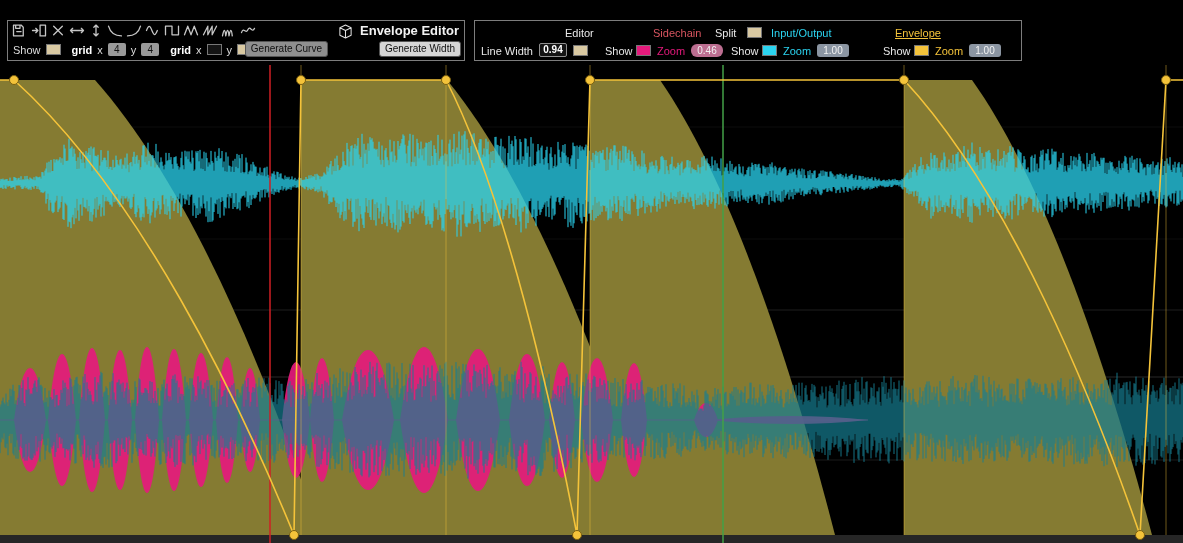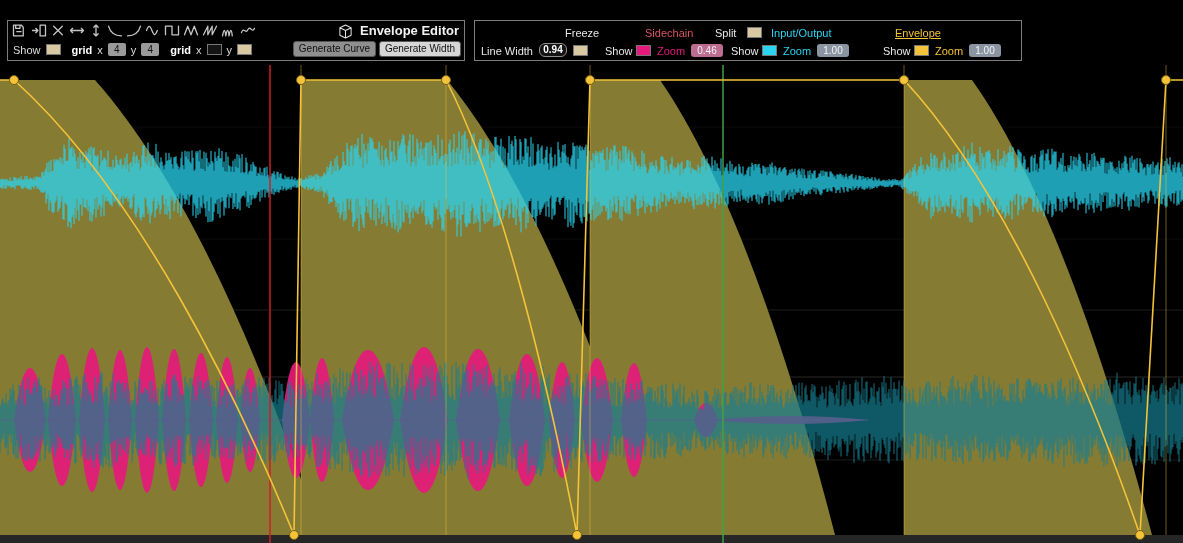--- a/index.html
+++ b/index.html
@@ -20,39 +20,39 @@
   .ee-title{position:absolute;right:5px;top:2px;display:flex;align-items:center;gap:5px;}
   .ee-title .t{font-size:13px;font-weight:bold;color:#f2f2f2;}
   .ctrl-row{position:absolute;left:5px;bottom:4px;display:flex;align-items:center;gap:5px;}
   .lbl{font-size:11px;color:#ddd;}
   .bold{font-weight:bold;color:#fff;}
   .swatch{width:15px;height:11px;border:1px solid #777;display:inline-block;box-sizing:border-box;}
   .numbox{background:#9a9a9a;color:#111;font-size:10px;line-height:13px;height:13px;min-width:14px;text-align:center;border-radius:2px;padding:0 2px;}
   .valbox-dark{background:#141414;color:#fff;border:1px solid #8f8f8f;font-size:10px;font-weight:bold;line-height:12px;height:14px;min-width:28px;text-align:center;border-radius:2px;padding:0 2px;box-sizing:border-box;}
   .zoombox{font-size:10px;line-height:13px;height:13px;min-width:28px;text-align:center;border-radius:3px;padding:0 2px;color:#f2f2f2;display:inline-block;}
   .gen-buttons{position:absolute;right:3px;bottom:3px;display:flex;gap:3px;}
-  .gen{font-size:10px;line-height:14px;padding:0 5px;border-radius:3px;border:1px solid #555;font-family:"Liberation Sans",sans-serif;cursor:default;}
+  .gen{font-size:10px;line-height:14px;padding:0 5px;border-radius:3px;border:1px solid #555;font-family:"Liberation Sans",sans-serif;cursor:default;margin-left:48px;}
   .gen.curve{background:#8f8f8f;color:#101010;}
   .gen.gates{background:#d6d6d6;color:#101010;}
   
   .panel.right span{position:absolute;}
   .rp-scopes{left:10px;top:4px;font-size:13px;font-weight:bold;color:#f0f0f0;margin-top:41px;}
   .rp-freeze{left:90px;top:6px;font-size:11px;color:#e8e8e8;}
-  .rp-sidechain{left:170px;top:6px;font-size:11px;}
+  .rp-sidechain{left:178px;top:6px;font-size:11px;}
   .rp-split{left:240px;top:6px;font-size:11px;color:#e8e8e8;}
   .rp-split-swatch{left:272px;top:6px;}
   .rp-io{left:296px;top:6px;font-size:11px;}
   .rp-env{left:420px;top:6px;font-size:11px;text-decoration:underline;}
   .rp-lw{left:6px;top:24px;font-size:11px;color:#e8e8e8;text-align:center;}
-  .rp-lw-box{left:64px;top:22px;border-radius:6px;}
+  .rp-lw-box{left:64px;top:22px;}
   .rp-lw-swatch{left:98px;top:24px;}
   .rp-sc-show{left:130px;top:24px;font-size:11px;color:#e8e8e8;}
   .rp-sc-swatch{left:161px;top:24px;}
   .rp-sc-zoom{left:182px;top:24px;font-size:11px;}
-  .rp-sc-zoom-box{left:216px;top:23px;}
+  .rp-sc-zoom-box{left:216px;top:23px;border-radius:6px;}
   .rp-io-show{left:256px;top:24px;font-size:11px;color:#e8e8e8;}
   .rp-io-swatch{left:287px;top:24px;}
   .rp-io-zoom{left:308px;top:24px;font-size:11px;}
   .rp-io-zoom-box{left:342px;top:23px;}
   .rp-env-show{left:408px;top:24px;font-size:11px;color:#e8e8e8;}
   .rp-env-swatch{left:439px;top:24px;}
   .rp-env-zoom{left:460px;top:24px;font-size:11px;}
   .rp-env-zoom-box{left:494px;top:23px;}
   
   .scope{position:absolute;left:0;top:65px;width:1183px;height:478px;display:block;}
@@ -128,21 +128,21 @@
         <span class="swatch" style="background: rgb(217, 201, 162);"></span>
       </div>
       <div class="gen-buttons">
         <button class="gen curve">Generate Curve</button>
         <button class="gen gates">Generate Width</button>
       </div>
     </div>
 
     <div class="panel right">
       <span class="rp-scopes">Scopes</span>
-      <span class="rp-freeze">Freeze</span>
+      <span class="rp-freeze">Editor</span>
       <span class="rp-sidechain" style="color: rgb(216, 85, 96);">Sidechain</span>
       <span class="rp-split">Split</span>
       <span class="swatch rp-split-swatch" style="background: rgb(217, 201, 162);"></span>
       <span class="rp-io" style="color: rgb(43, 212, 240);">Input/Output</span>
       <span class="rp-env" style="color: rgb(244, 195, 58);">Envelope</span>
 
       <span class="rp-lw">Line Width</span>
       <span class="valbox-dark rp-lw-box">0.94</span>
       <span class="swatch rp-lw-swatch" style="background: rgb(217, 201, 162);"></span>
 

